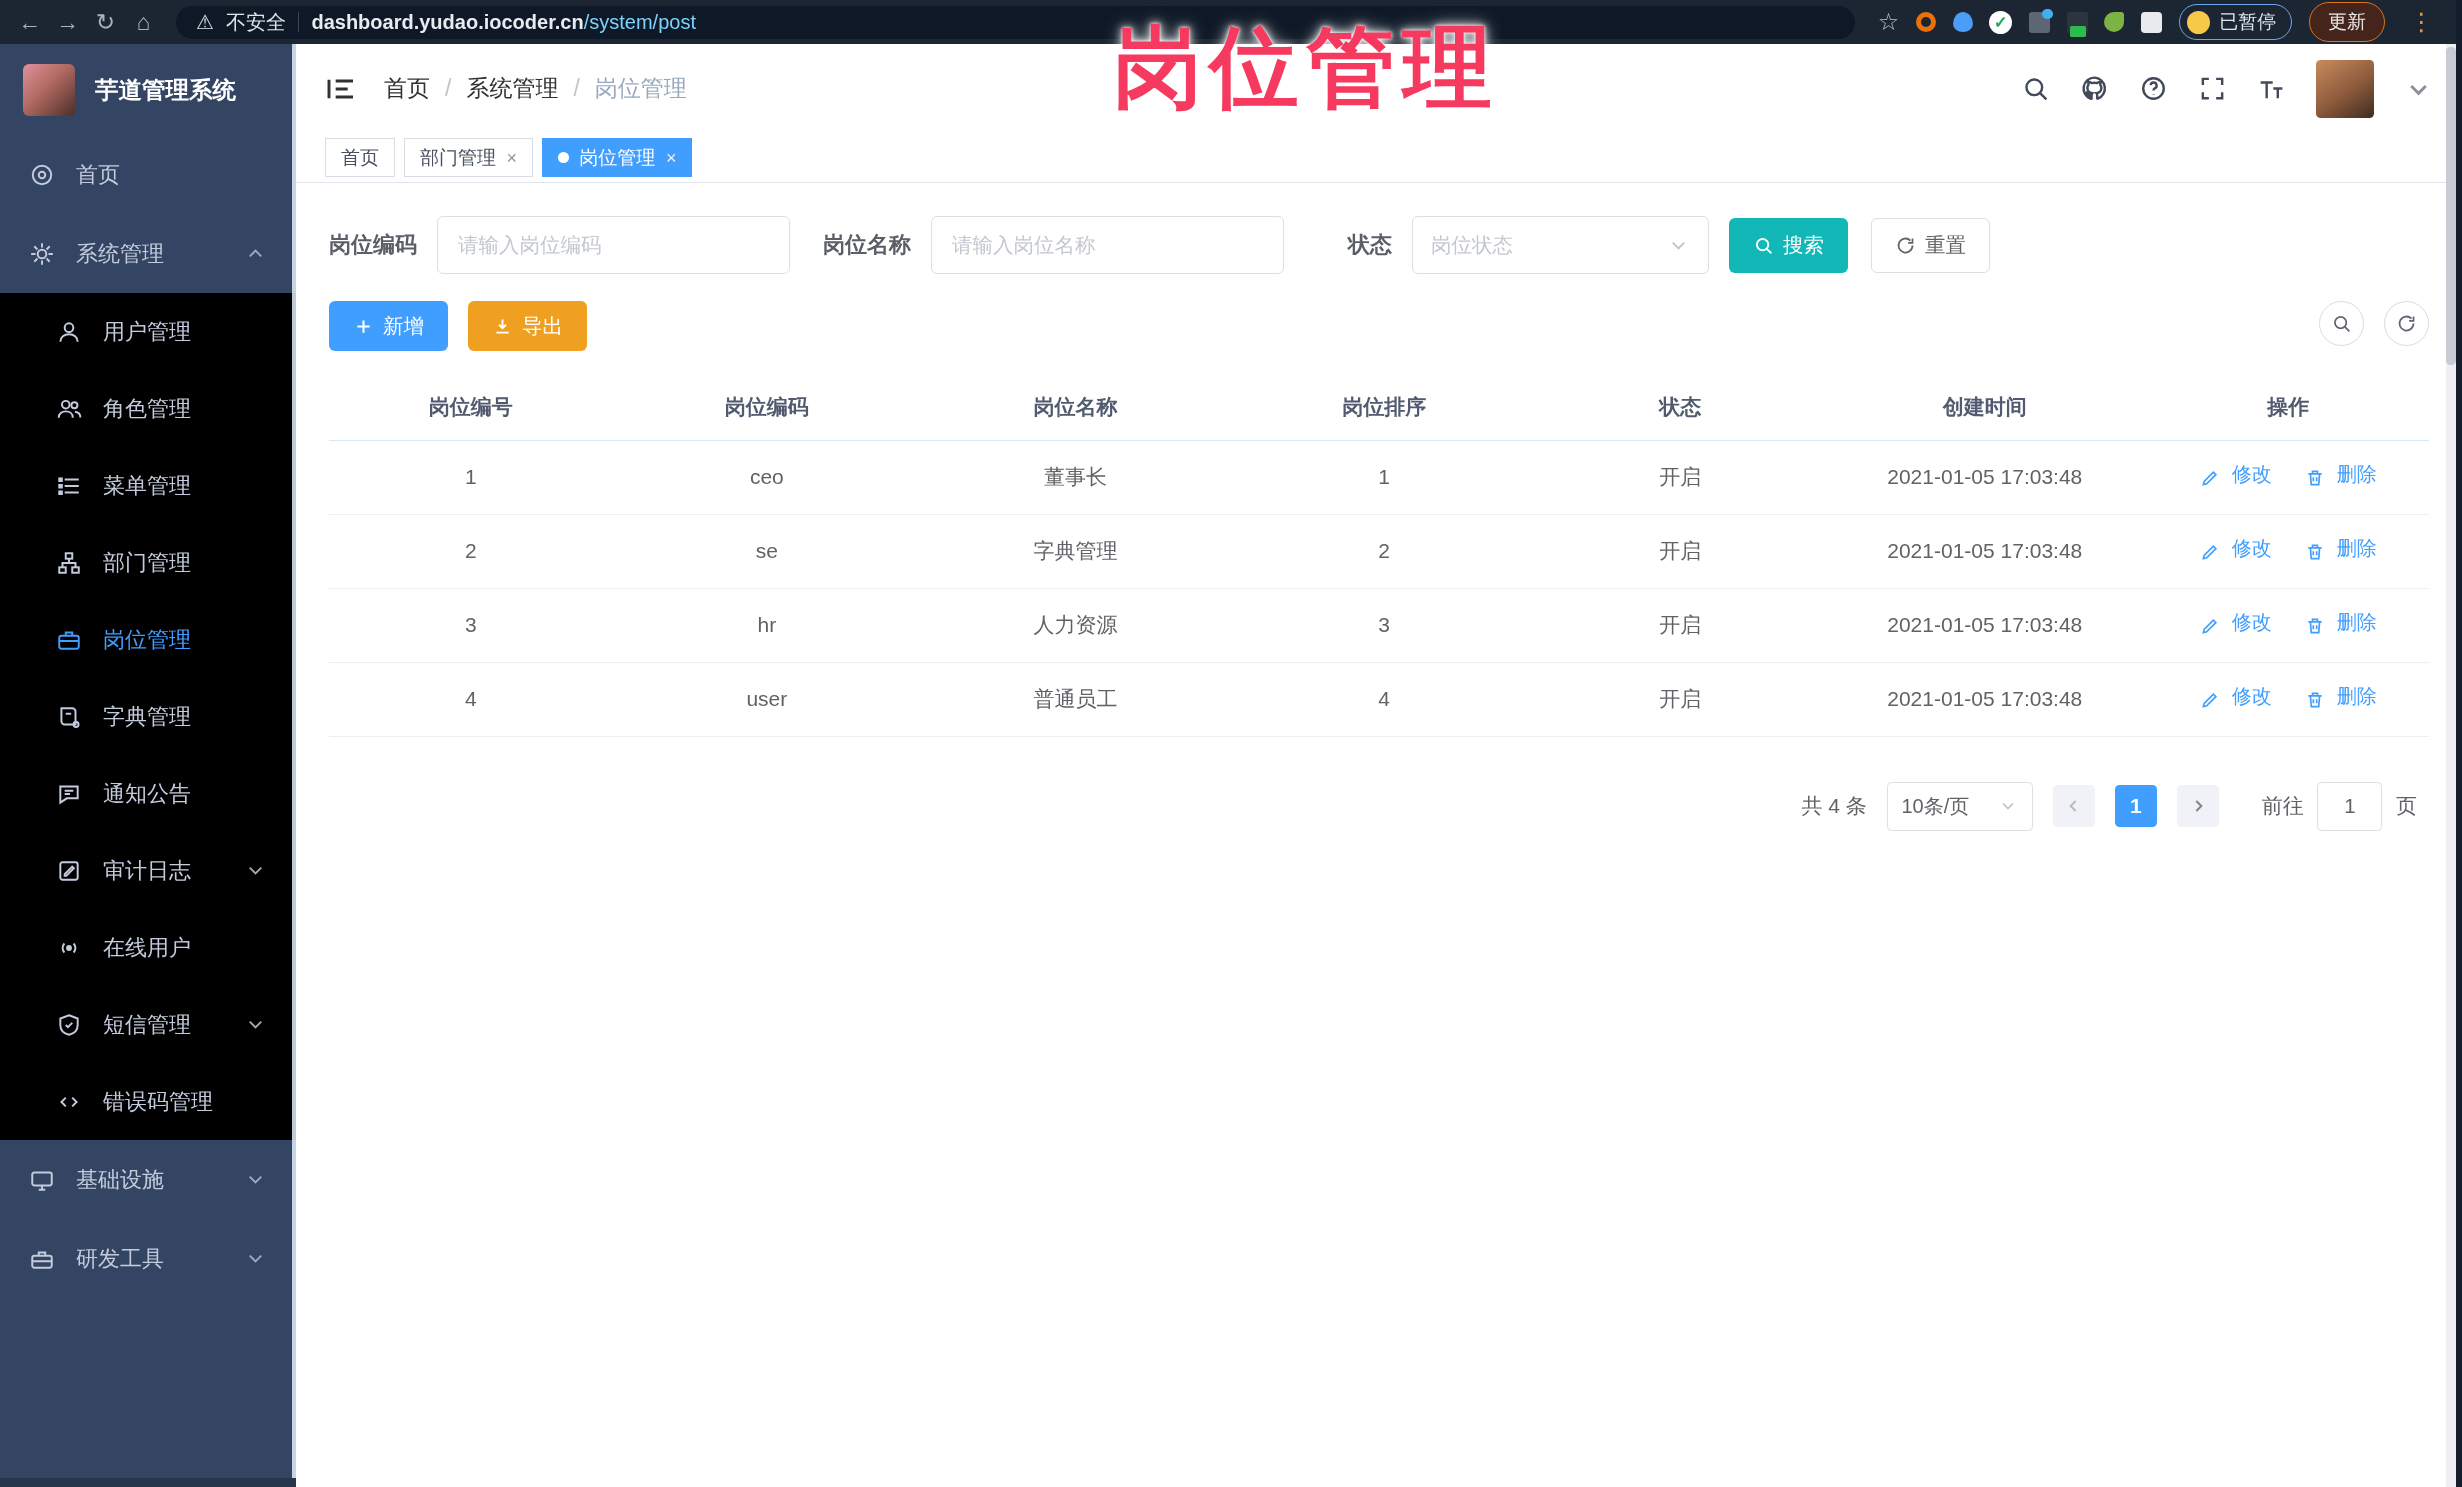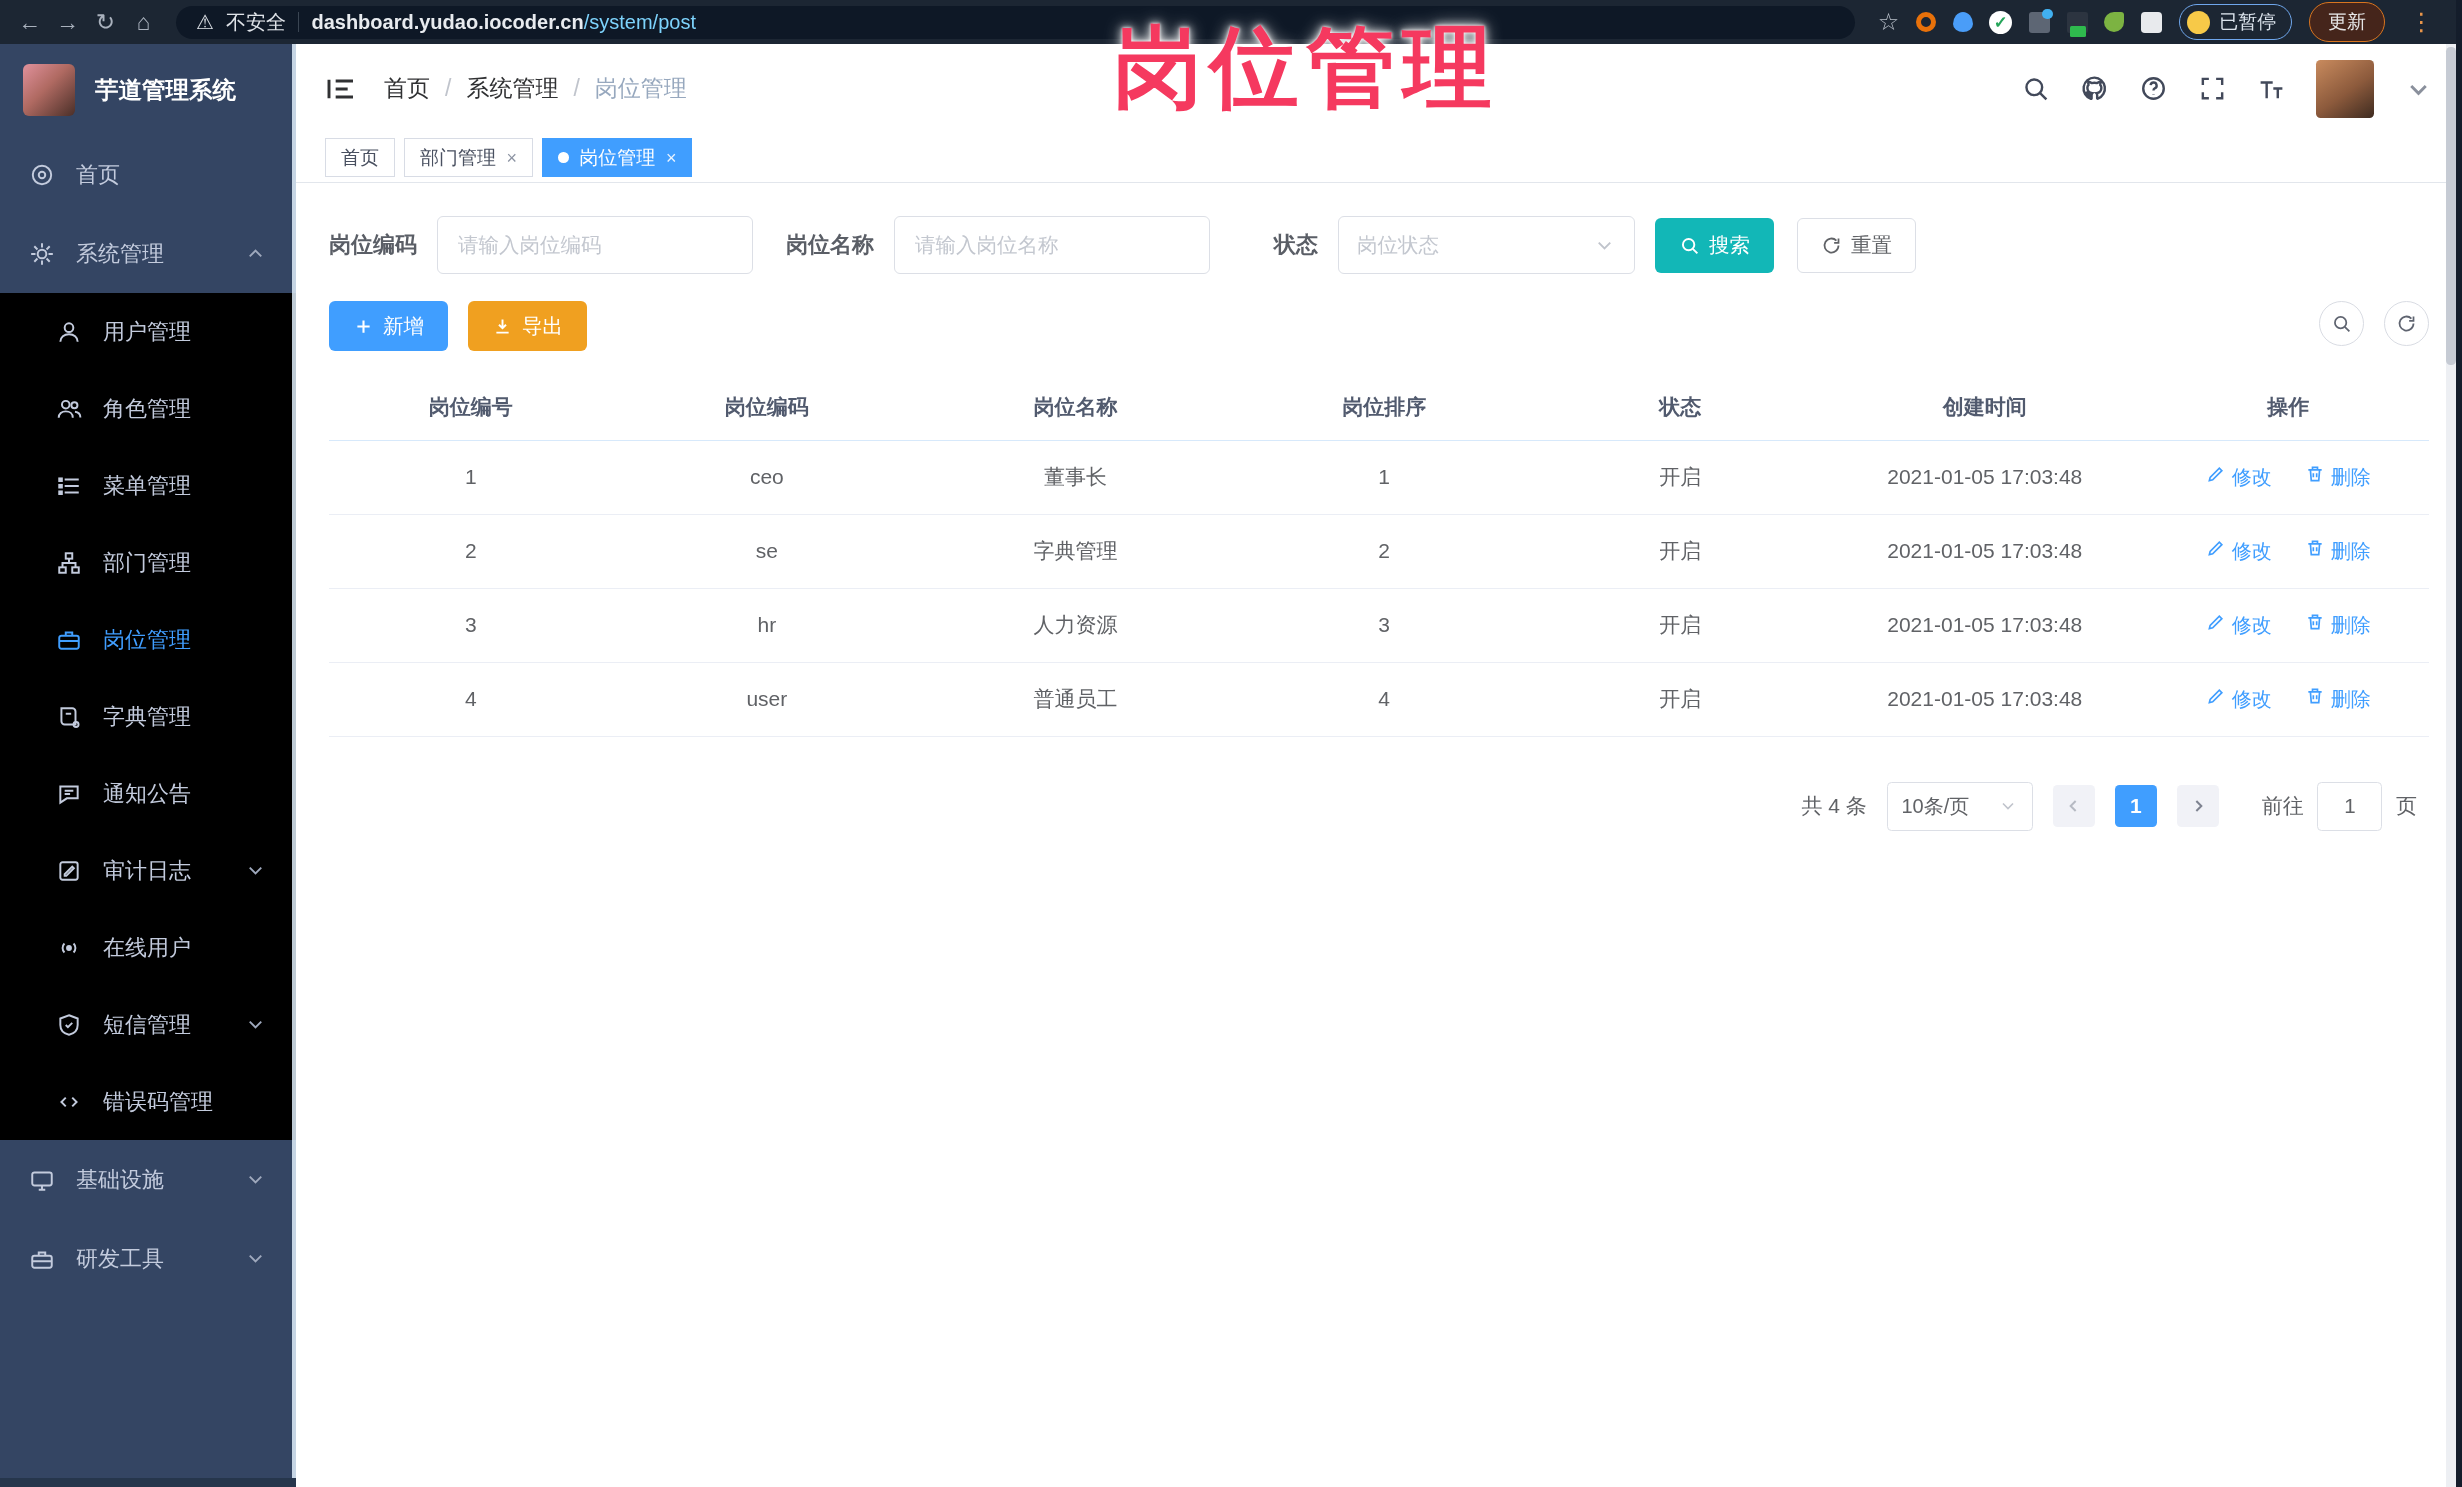--- a/index.html
+++ b/index.html
@@ -66,41 +66,41 @@
   .tag { height: 39px; display: inline-flex; align-items: center; gap: 10.6px; padding: 0 15px; border: 0.8px solid #d8dce5; background: #fff; color: #495060; font-size: 19px; cursor: pointer; }
   .tag .x { font-size: 18px; color: #8d94a3; line-height: 1; }
   .tag.active { background: #409EFF; border-color: #409EFF; color: #fff; }
   .tag.active .x { color: #eaf4ff; }
   .tag .dot { width: 10.6px; height: 10.6px; border-radius: 50%; background: #fff; }
 
   
   .content { padding: 33px 33px 0; }
   .filter-row { display: flex; align-items: center; font-size: 22px; color: #5a5e66; }
   .f-label { font-weight: bold; margin-right: 20px; white-space: nowrap; }
-  .f-input { width: 316px; height: 58px; border: 0.8px solid #dcdfe6; border-radius: 6px; padding: 0 20px; font-size: 20.5px; color: #606266; outline: none; font-family: inherit; }
+  .f-input { width: 353px; height: 58px; border: 0.8px solid #dcdfe6; border-radius: 6px; padding: 0 20px; font-size: 20.5px; color: #606266; outline: none; font-family: inherit; }
   .f-input::placeholder, .goto-input::placeholder { color: #c3c7cf; }
   .f-gap { width: 33px; flex-shrink: 0; }
   .f-gap-lg { width: 64px; flex-shrink: 0; }
   .f-select { width: 297px; height: 58px; border: 0.8px solid #dcdfe6; border-radius: 6px; display: flex; align-items: center; justify-content: space-between; padding: 0 18px; color: #c3c7cf; font-size: 20.5px; cursor: pointer; }
   .f-select svg { width: 23px; height: 23px; color: #c0c4cc; }
   .btn { display: inline-flex; align-items: center; justify-content: center; gap: 9px; border-radius: 6px; font-size: 20.5px; height: 55px; padding: 0 23px; border: 0.8px solid transparent; cursor: pointer; white-space: nowrap; font-family: inherit; }
   .btn svg { width: 21px; height: 21px; }
   .btn-search { background: #12b7b7; color: #fff; margin-left: 20px; }
   .btn-reset { background: #fff; border-color: #dcdfe6; color: #606266; margin-left: 23px; }
   .toolbar-row { margin-top: 27px; display: flex; align-items: flex-start; }
   .btn-add { background: #409EFF; color: #fff; height: 50px; }
   .btn-export { background: #f0a020; color: #fff; height: 50px; margin-left: 20px; }
   .icon-circles { margin-left: auto; display: flex; gap: 20px; }
   .circle-btn { width: 45px; height: 45px; border-radius: 50%; border: 0.8px solid #d9dce3; background: #fff; display: flex; align-items: center; justify-content: center; color: #5f6470; cursor: pointer; }
   .circle-btn svg { width: 21px; height: 21px; }
 
   table { width: 100%; border-collapse: collapse; margin-top: 24px; table-layout: fixed; }
   th { font-size: 21px; color: #515a6e; font-weight: bold; height: 65px; border-bottom: 1.5px solid #d7e9fb; text-align: center; }
   td { font-size: 21px; color: #606266; height: 74px; border-bottom: 0.8px solid #ebeef5; text-align: center; }
-  .op-link { color: #409EFF; display: inline-flex; align-items: flex-start; gap: 6px; font-size: 20px; cursor: pointer; }
+  .op-link { color: #409EFF; display: inline-flex; align-items: flex-end; gap: 12px; font-size: 20px; cursor: pointer; }
   .op-link + .op-link { margin-left: 27px; }
   .op-link svg { width: 20px; height: 20px; }
 
   .pager { margin-top: 45px; display: flex; align-items: center; justify-content: flex-end; gap: 20px; font-size: 21px; color: #606266; padding-right: 12px; }
   .size-select { width: 146px; height: 49px; border: 0.8px solid #dcdfe6; border-radius: 4.5px; display: flex; align-items: center; justify-content: space-between; padding: 0 13.6px; color: #606266; font-size: 20px; cursor: pointer; }
   .size-select svg { width: 20px; height: 20px; color: #c0c4cc; }
   .pg-btn { width: 42px; height: 42px; border-radius: 4.5px; background: #f1f2f7; color: #b6bac3; display: flex; align-items: center; justify-content: center; cursor: pointer; }
   .pg-btn svg { width: 20px; height: 20px; }
   .pg-btn.next { color: #7e8costume390; color: #7e8390; }
   .pg-num { width: 42px; height: 42px; border-radius: 4.5px; background: #409EFF; color: #fff; display: flex; align-items: center; justify-content: center; font-size: 21px; font-weight: bold; cursor: pointer; }

